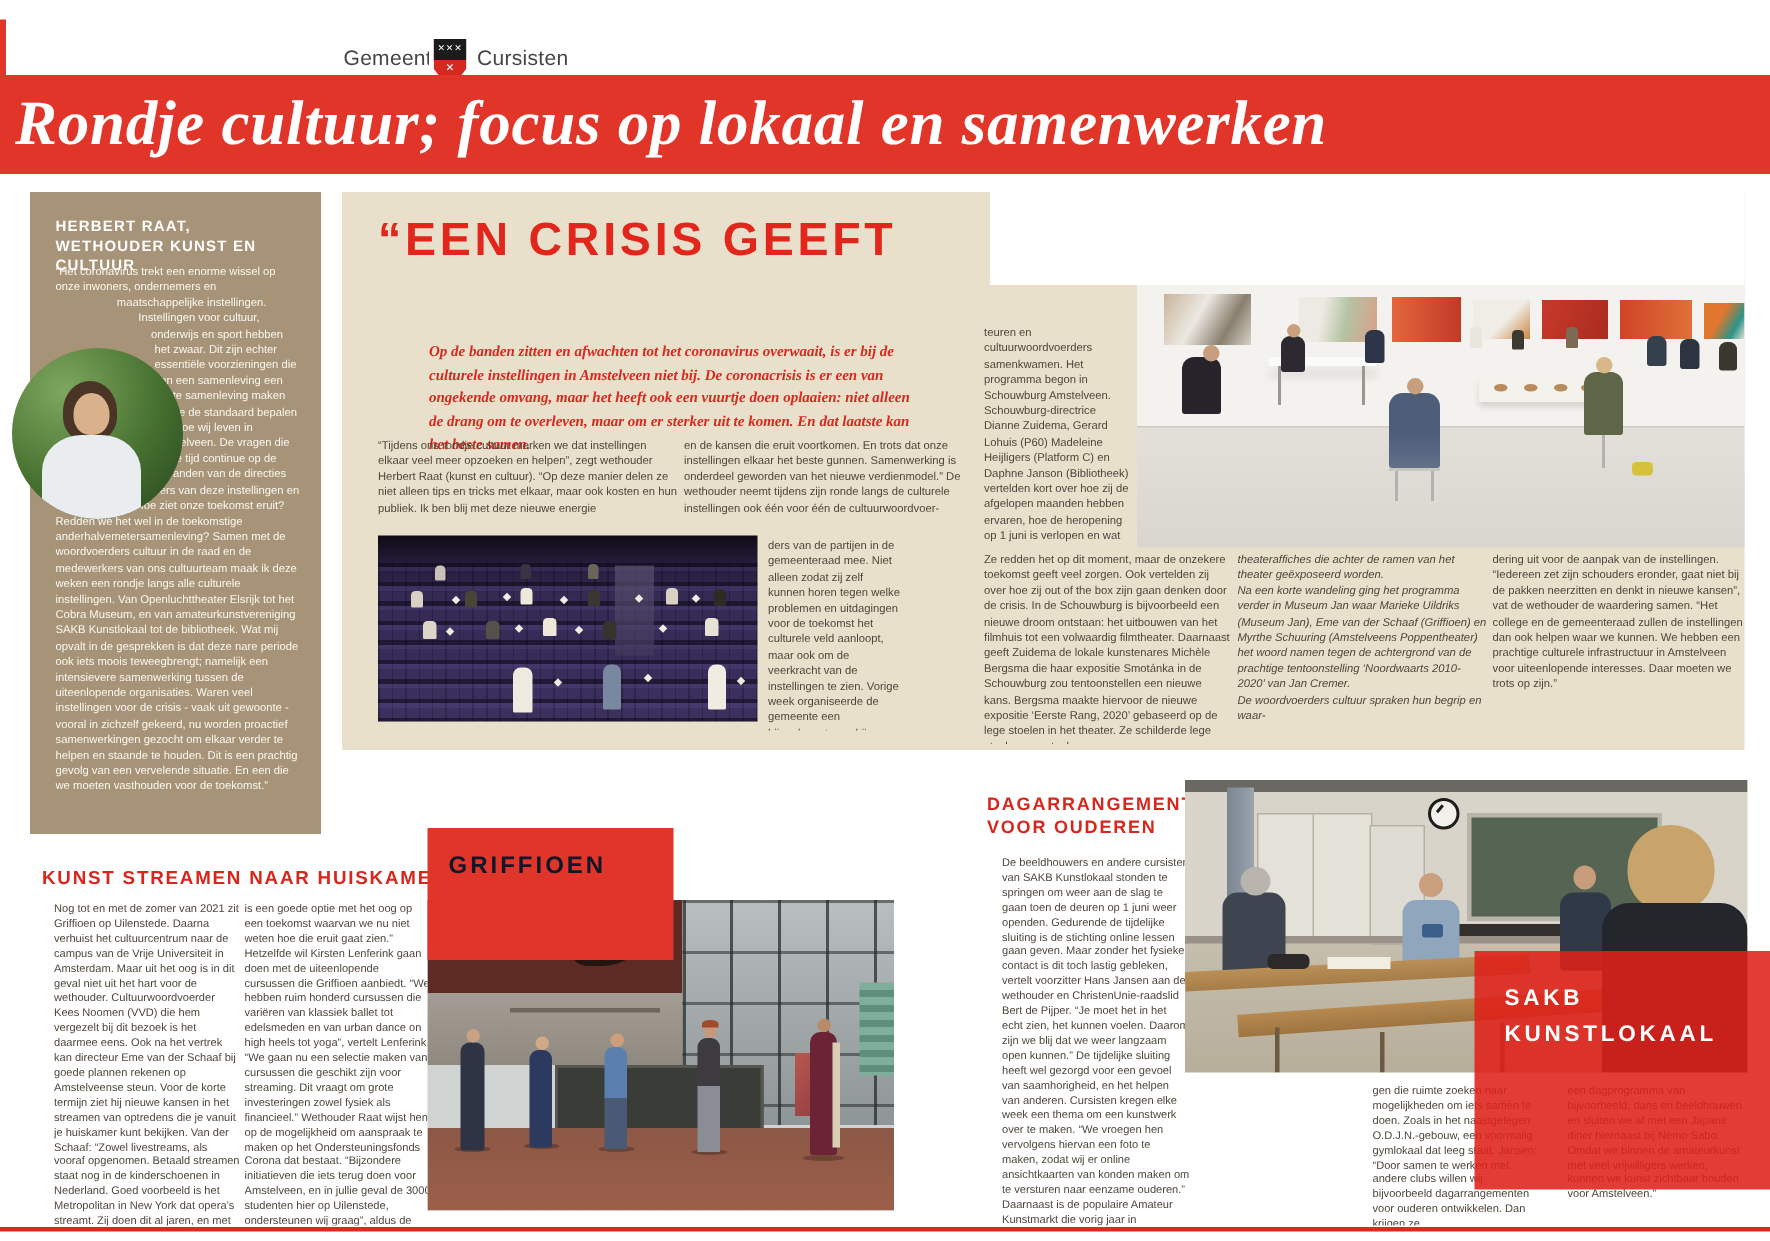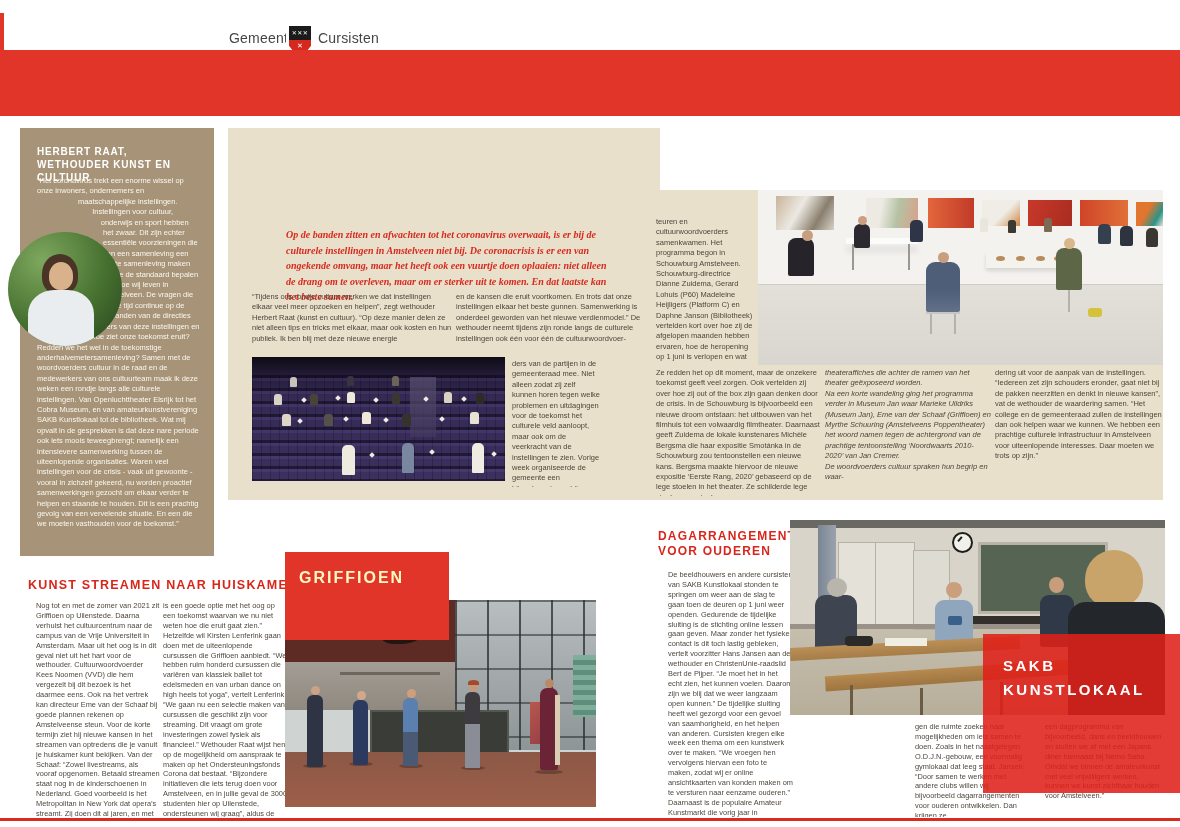--- a/index.html
+++ b/index.html
@@ -51,21 +51,21 @@
   .t2 { position:absolute; font-size:7.4px; line-height:9.9px;  color:#4e463c; }
   .prelines { white-space:pre-line; }
   .red-head { position:absolute; color:#d9261c; font-weight:700; font-size:12.5px;
               line-height:15.5px; letter-spacing:1.2px; }
 
   
   .photo { position:absolute; overflow:hidden; }
 
   
   .label-griffioen { position:absolute; left:285px; top:552px; width:164px; height:88px; background:#e2352a; z-index:6; }
-  .label-griffioen span { position:absolute; left:14px; top:17px; color:#fef9c3; font-weight:700;
+  .label-griffioen span { position:absolute; left:14px; top:17px; color:#0f172a; font-weight:700;
                           font-size:16px; letter-spacing:2px; }
   .label-sakb { position:absolute; left:983px; top:634px; width:215px; height:159px;
                 background:rgba(223,32,25,.88); z-index:6; }
   .label-sakb div { position:absolute; left:20px; top:20px; color:#ffffff; font-weight:700;
                     font-size:15px; line-height:24px; letter-spacing:2.5px; white-space:pre-line; }
 
   .bottom-rule { position:absolute; left:0; top:818px; width:1180px; height:3px; background:#e0291d; }
 
   .dm { position:absolute; width:4px; height:4px; background:#efece2; transform:rotate(45deg); }
   .shadow { position:absolute; height:4px; border-radius:50%; background:rgba(0,0,0,.25); }
@@ -78,39 +78,41 @@
   <div class="edge-strip"></div>
   <span class="logo-text" style="left:229px;">Gemeente</span>
   <div class="shield-halo"></div>
   <div class="shield">
     <div class="shield-top">✕✕✕</div>
     <div class="shield-bottom">✕</div>
   </div>
   <span class="logo-text" style="left:318px;">Cursisten</span>
 
   <div class="banner"></div>
+  <div class="banner-title">Rondje cultuur; focus op lokaal en samenwerken</div>
 
   <div class="beige"></div>
   <div class="beige-cut"></div>
 
   <div class="sidebar">
     <div class="sidebar-head prelines">HERBERT RAAT,
 WETHOUDER KUNST EN CULTUUR</div>
     <div class="sidebar-body">
       <div class="portrait-spacer"></div><span>“Het coronavirus trekt een enorme wissel op onze inwoners, ondernemers en maatschappelijke instellingen. Instellingen voor cultuur, onderwijs en sport hebben het zwaar. Dit zijn echter essentiële voorzieningen die van een samenleving een échte samenleving maken en die de standaard bepalen van hoe wij leven in Amstelveen. De vragen die in deze tijd continue op de lippen branden van de directies en werknemers van deze instellingen en stichtingen zijn: Hoe ziet onze toekomst eruit? Redden we het wel in de toekomstige anderhalvemetersamenleving? Samen met de woordvoerders cultuur in de raad en de medewerkers van ons cultuurteam maak ik deze weken een rondje langs alle culturele instellingen. Van Openluchttheater Elsrijk tot het Cobra Museum, en van amateurkunstvereniging SAKB Kunstlokaal tot de bibliotheek. Wat mij opvalt in de gesprekken is dat deze nare periode ook iets moois teweegbrengt; namelijk een intensievere samenwerking tussen de uiteenlopende organisaties. Waren veel instellingen voor de crisis - vaak uit gewoonte - vooral in zichzelf gekeerd, nu worden proactief samenwerkingen gezocht om elkaar verder te helpen en staande te houden. Dit is een prachtig gevolg van een vervelende situatie. En een die we moeten vasthouden voor de toekomst.”</span>
     </div>
   </div>
 
   <div class="portrait">
     <div class="abs" style="left:34px;top:22px;width:36px;height:40px;background:#4a3426;border-radius:50% 50% 40% 40%;"></div>
     <div class="abs" style="left:41px;top:30px;width:24px;height:28px;background:#d9b28c;border-radius:50% 50% 45% 45%;"></div>
     <div class="abs" style="left:20px;top:58px;width:66px;height:60px;background:#e9edf0;border-radius:40% 40% 0 0;"></div>
   </div>
 
   <div class="headline">
+    <div>“EEN CRISIS GEEFT</div>
   </div>
   <div class="intro">Op de banden zitten en afwachten tot het coronavirus overwaait, is er bij de culturele instellingen in Amstelveen niet bij. De coronacrisis is er een van ongekende omvang, maar het heeft ook een vuurtje doen oplaaien: niet alleen de drang om te overleven, maar om er sterker uit te komen. En dat laatste kan het beste samen.</div>
 
   <div class="t" style="left:456px;top:292px;width:196px;">en de kansen die eruit voortkomen. En trots dat onze instellingen elkaar het beste gunnen. Samenwerking is onderdeel geworden van het nieuwe verdienmodel.” De wethouder neemt tijdens zijn ronde langs de culturele instellingen ook één voor één  de cultuurwoordvoer-</div>
   <div class="t" style="left:252px;top:292px;width:200px;">“Tijdens ons rondje cultuur merken we dat instellingen elkaar veel meer opzoeken en helpen”, zegt wethouder Herbert Raat (kunst en cultuur). “Op deze manier delen ze niet alleen tips en tricks met elkaar, maar ook kosten en hun publiek. Ik ben blij met deze nieuwe energie</div>
   <div class="t" style="left:512px;top:359px;width:88px;height:128px;overflow:hidden;z-index:3;">ders van de partijen in de gemeenteraad mee. Niet alleen zodat zij zelf kunnen horen tegen welke problemen en uitdagingen voor de toekomst het culturele veld aanloopt, maar ook om de veerkracht van de instellingen te zien. Vorige week organiseerde de gemeente een bijeenkomst waarbij cultuurdirec-</div>
   <div class="t" style="left:656px;top:217px;width:97px;height:147px;overflow:hidden;">teuren en cultuurwoordvoerders samenkwamen. Het programma begon in Schouwburg Amstelveen. Schouwburg-directrice Dianne Zuidema, Gerard Lohuis (P60) Madeleine Heijligers (Platform C) en Daphne Janson (Bibliotheek) vertelden kort over hoe zij de afgelopen maanden hebben ervaren, hoe de heropening op 1 juni is verlopen en wat de uitdagingen en kansen voor het komende jaar en verder zijn.</div>
   <div class="t" style="left:656px;top:368px;width:164px;height:128px;overflow:hidden;">Ze redden het op dit moment, maar de onzekere toekomst geeft veel zorgen. Ook vertelden zij over hoe zij out of the box zijn gaan denken door de crisis. In de Schouwburg is bijvoorbeeld een nieuwe droom ontstaan: het uitbouwen van het filmhuis tot een volwaardig filmtheater. Daarnaast geeft Zuidema de lokale kunstenares Michèle Bergsma die haar expositie Smotánka in de Schouwburg zou tentoonstellen een nieuwe kans. Bergsma maakte hiervoor de nieuwe expositie ‘Eerste Rang, 2020’ gebaseerd op de lege stoelen in het theater. Ze schilderde lege stoelen op actuele</div>
   <div class="t prelines" style="left:825px;top:368px;width:166px;height:128px;overflow:hidden;font-style:italic;">theateraffiches die achter de ramen van het theater geëxposeerd worden.
 Na een korte wandeling ging het programma verder in Museum Jan waar Marieke Uildriks (Museum Jan), Eme van der Schaaf (Griffioen) en Myrthe Schuuring (Amstelveens Poppentheater) het woord namen tegen de achtergrond van de prachtige tentoonstelling ‘Noordwaarts 2010-2020’ van Jan Cremer.

